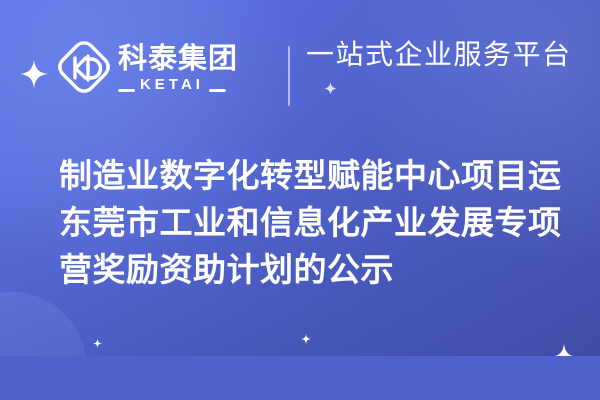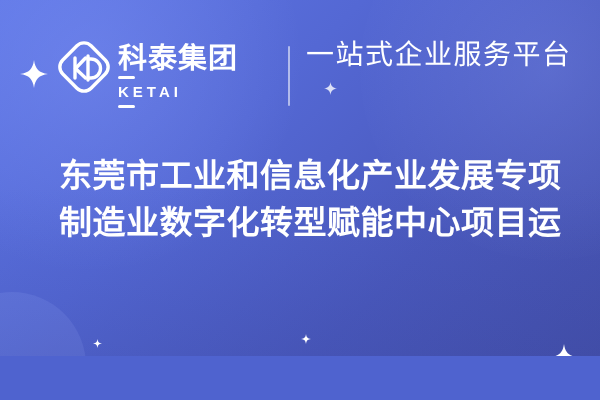--- a/index.html
+++ b/index.html
@@ -101,24 +101,23 @@
     font-size: 29px;
     font-weight: 700;
     color: #ffffff;
     letter-spacing: 1px;
     line-height: 32px;
     white-space: nowrap;
     font-family: "DejaVu Sans", "Liberation Sans", sans-serif;
   }
   .logo-en-row {
     display: flex;
-    align-items: flex-start;
+    align-items: flex-end;
     gap: 5px;
     margin-top: 2px;
-    flex-direction: column;
   }
   .logo-rule {
     height: 3px;
     background: #ffffff;
     border-radius: 2px;
     flex: 0 0 auto;
   }
   .logo-rule.left  { width: 17px; }
   .logo-rule.right { width: 17px; }
   .logo-en {
@@ -249,17 +248,18 @@
     </div>
 
     <div class="divider"></div>
 
     <div class="tagline">
       <div class="tagline-main">一站式企业服务平台</div>
     </div>
   </div>
 
   <div class="headline">
+    <div class="headline-line">制造业数字化转型赋能中心项目运</div>
     <div class="headline-line">东莞市工业和信息化产业发展专项</div>
-    <div class="headline-line">制造业数字化转型赋能中心项目运</div>
+    <div class="headline-line">营奖励资助计划的公示</div>
   </div>
 
 </div>
 
 </body></html>

